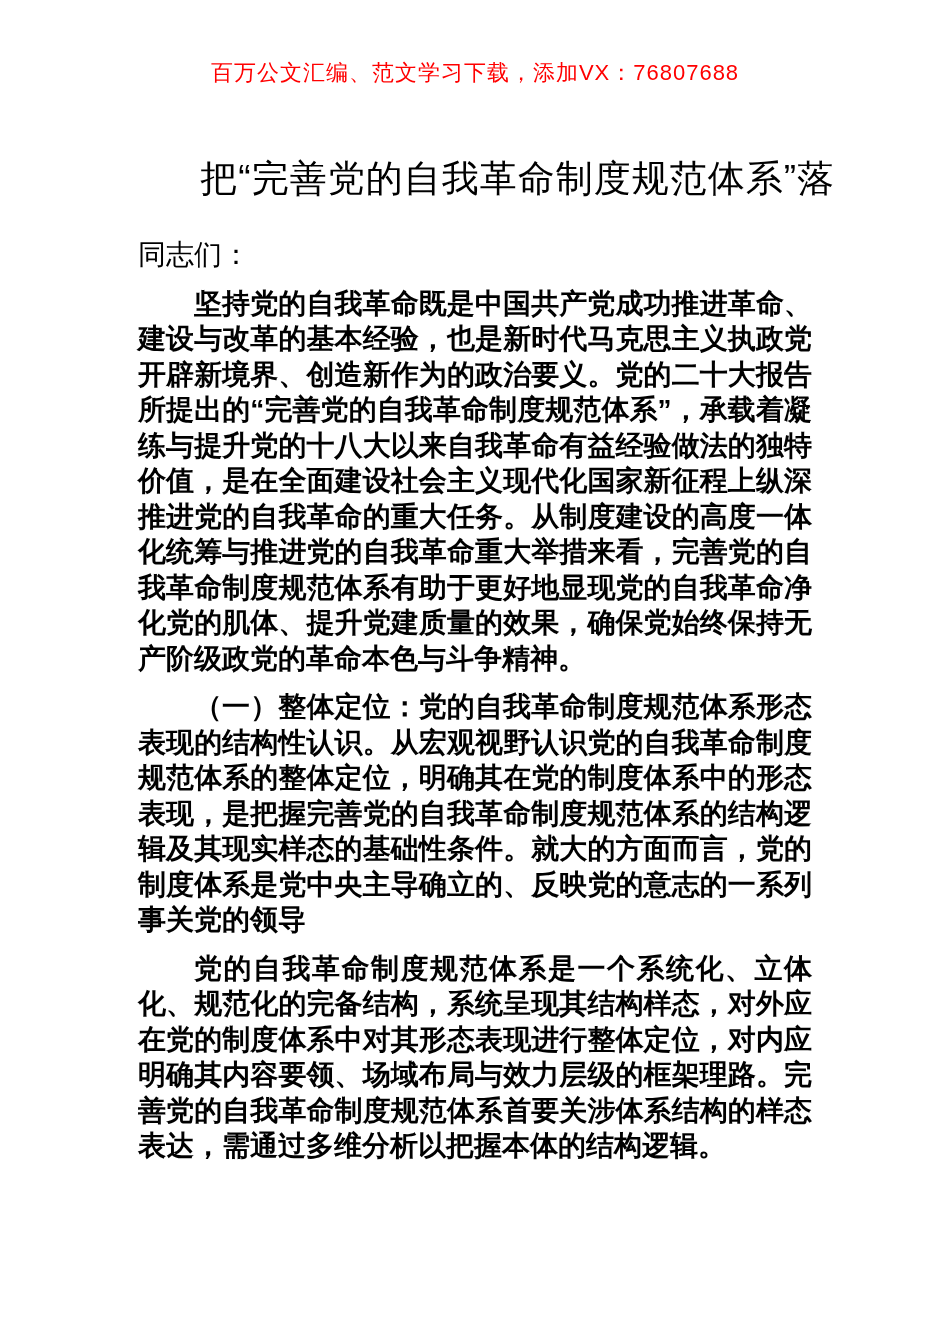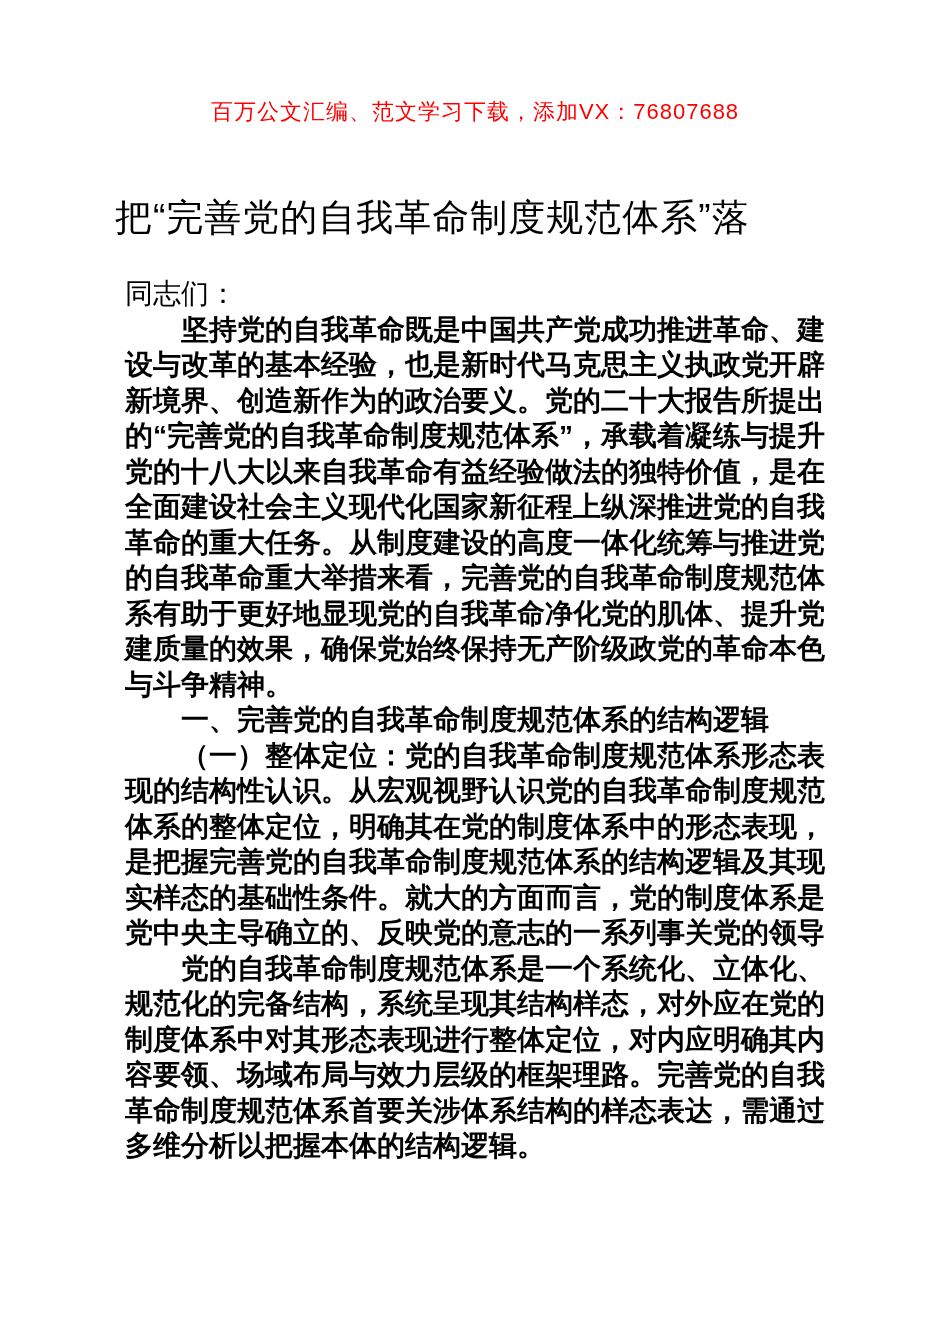--- a/index.html
+++ b/index.html
@@ -11,49 +11,49 @@
     position: relative;
     width: 950px;
     height: 1344px;
     margin: 0 auto;
     background: #ffffff;
     overflow: hidden;
     font-family: "Liberation Sans", sans-serif;
     color: #000000;
   }
   .watermark {
-    padding-top: 97px;
+    padding-top: 58px;
     text-align: center;
     font-size: 22px;
     line-height: 30px;
     color: #ff0000;
     letter-spacing: 1px;
   }
   .doc-title {
     margin: 54px auto 0;
     width: 720px;
-    text-align: left;
+    text-align: right;
     font-size: 37px;
     line-height: 74px;
     font-weight: 400;
     letter-spacing: 1px;
   }
   .title-line {
     display: block;
   }
   .doc-body {
     width: 700px;
     margin: 21px auto 0;
     font-size: 28px;
     line-height: 35.5px;
     text-align: justify;
     text-justify: inter-ideograph;
   }
   .doc-body p {
-    margin: 0;
+    margin: 13px;
     padding: 0;
   }
   .doc-body p.indent {
     text-indent: 2em;
     font-weight: bold;
   }
 </style>
 </head>
 <body>
 
@@ -61,18 +61,17 @@
 
   <div class="watermark">百万公文汇编、范文学习下载，添加VX：76807688</div>
 
   <h1 class="doc-title">
     <span class="title-line">把“完善党的自我革命制度规范体系”落</span>
   </h1>
 
   <div class="doc-body">
     <p>同志们：</p>
     <p class="indent">坚持党的自我革命既是中国共产党成功推进革命、建设与改革的基本经验，也是新时代马克思主义执政党开辟新境界、创造新作为的政治要义。党的二十大报告所提出的“完善党的自我革命制度规范体系”，承载着凝练与提升党的十八大以来自我革命有益经验做法的独特价值，是在全面建设社会主义现代化国家新征程上纵深推进党的自我革命的重大任务。从制度建设的高度一体化统筹与推进党的自我革命重大举措来看，完善党的自我革命制度规范体系有助于更好地显现党的自我革命净化党的肌体、提升党建质量的效果，确保党始终保持无产阶级政党的革命本色与斗争精神。</p>
-    <p class="indent">一、完善党的自我革命制度规范体系的结构逻辑</p>
     <p class="indent">（一）整体定位：党的自我革命制度规范体系形态表现的结构性认识。从宏观视野认识党的自我革命制度规范体系的整体定位，明确其在党的制度体系中的形态表现，是把握完善党的自我革命制度规范体系的结构逻辑及其现实样态的基础性条件。就大的方面而言，党的制度体系是党中央主导确立的、反映党的意志的一系列事关党的领导</p>
     <p class="indent">党的自我革命制度规范体系是一个系统化、立体化、规范化的完备结构，系统呈现其结构样态，对外应在党的制度体系中对其形态表现进行整体定位，对内应明确其内容要领、场域布局与效力层级的框架理路。完善党的自我革命制度规范体系首要关涉体系结构的样态表达，需通过多维分析以把握本体的结构逻辑。</p>
   </div>
 
 </div>
 
 </body></html>

